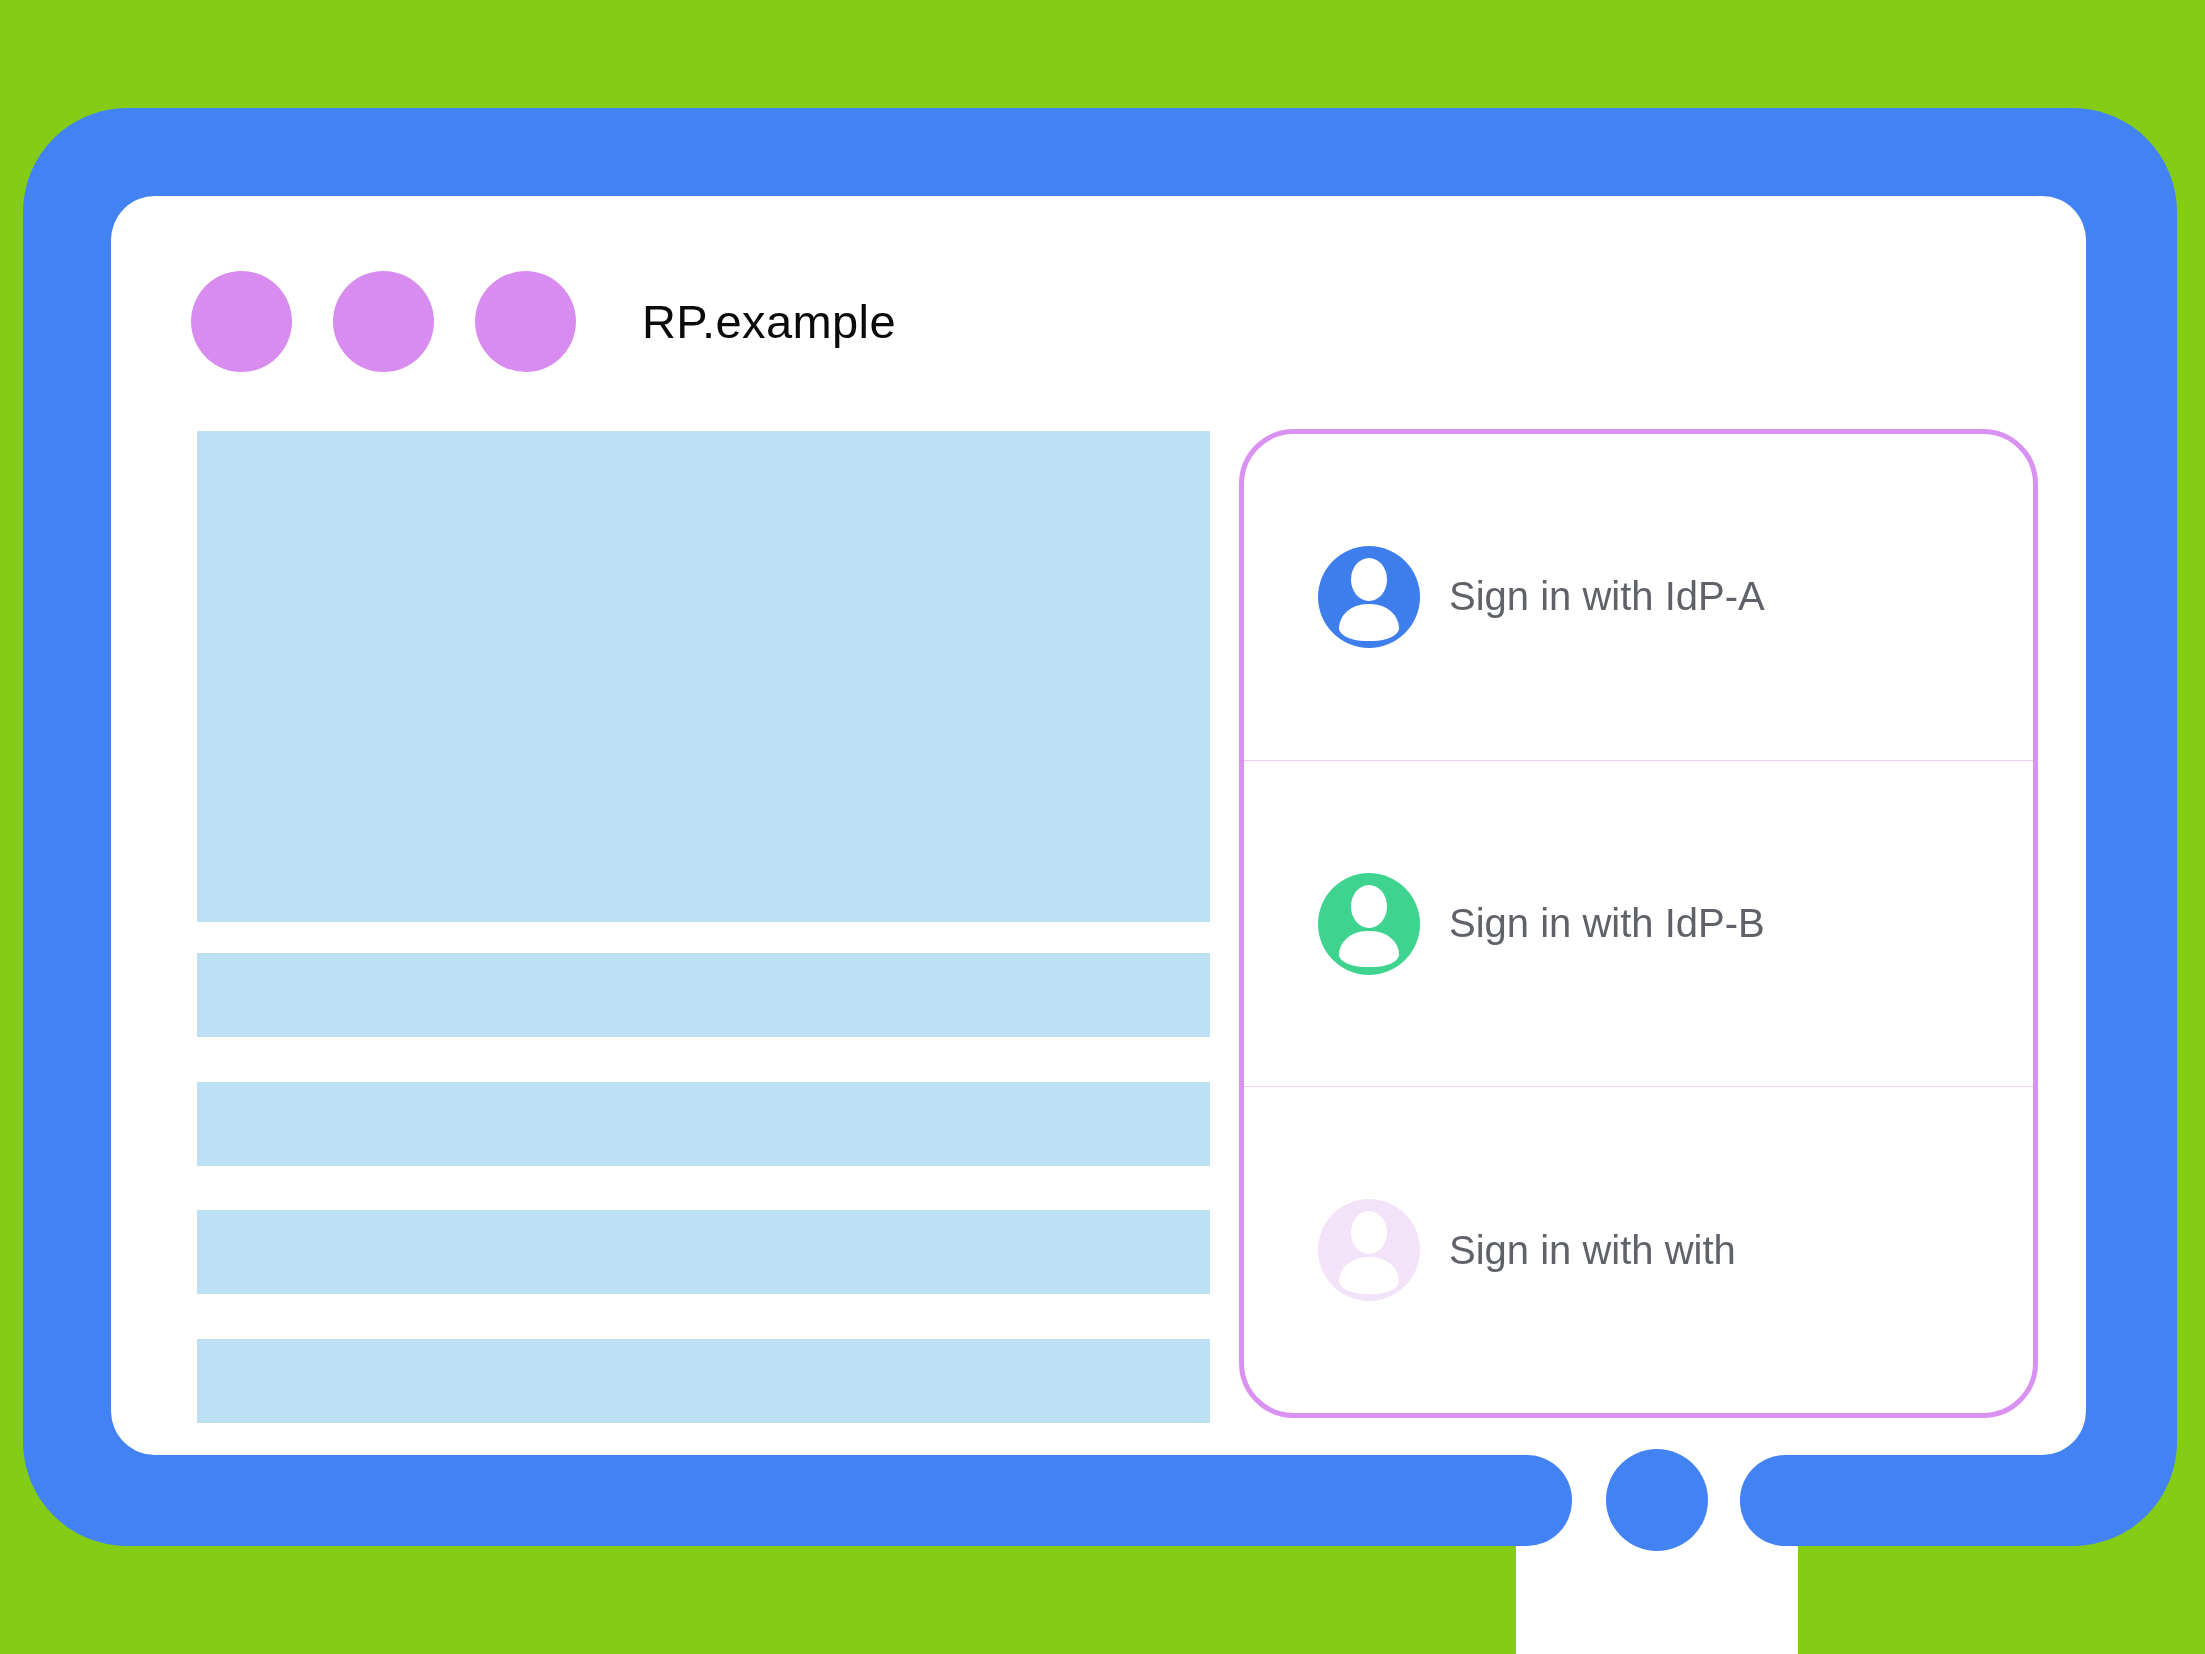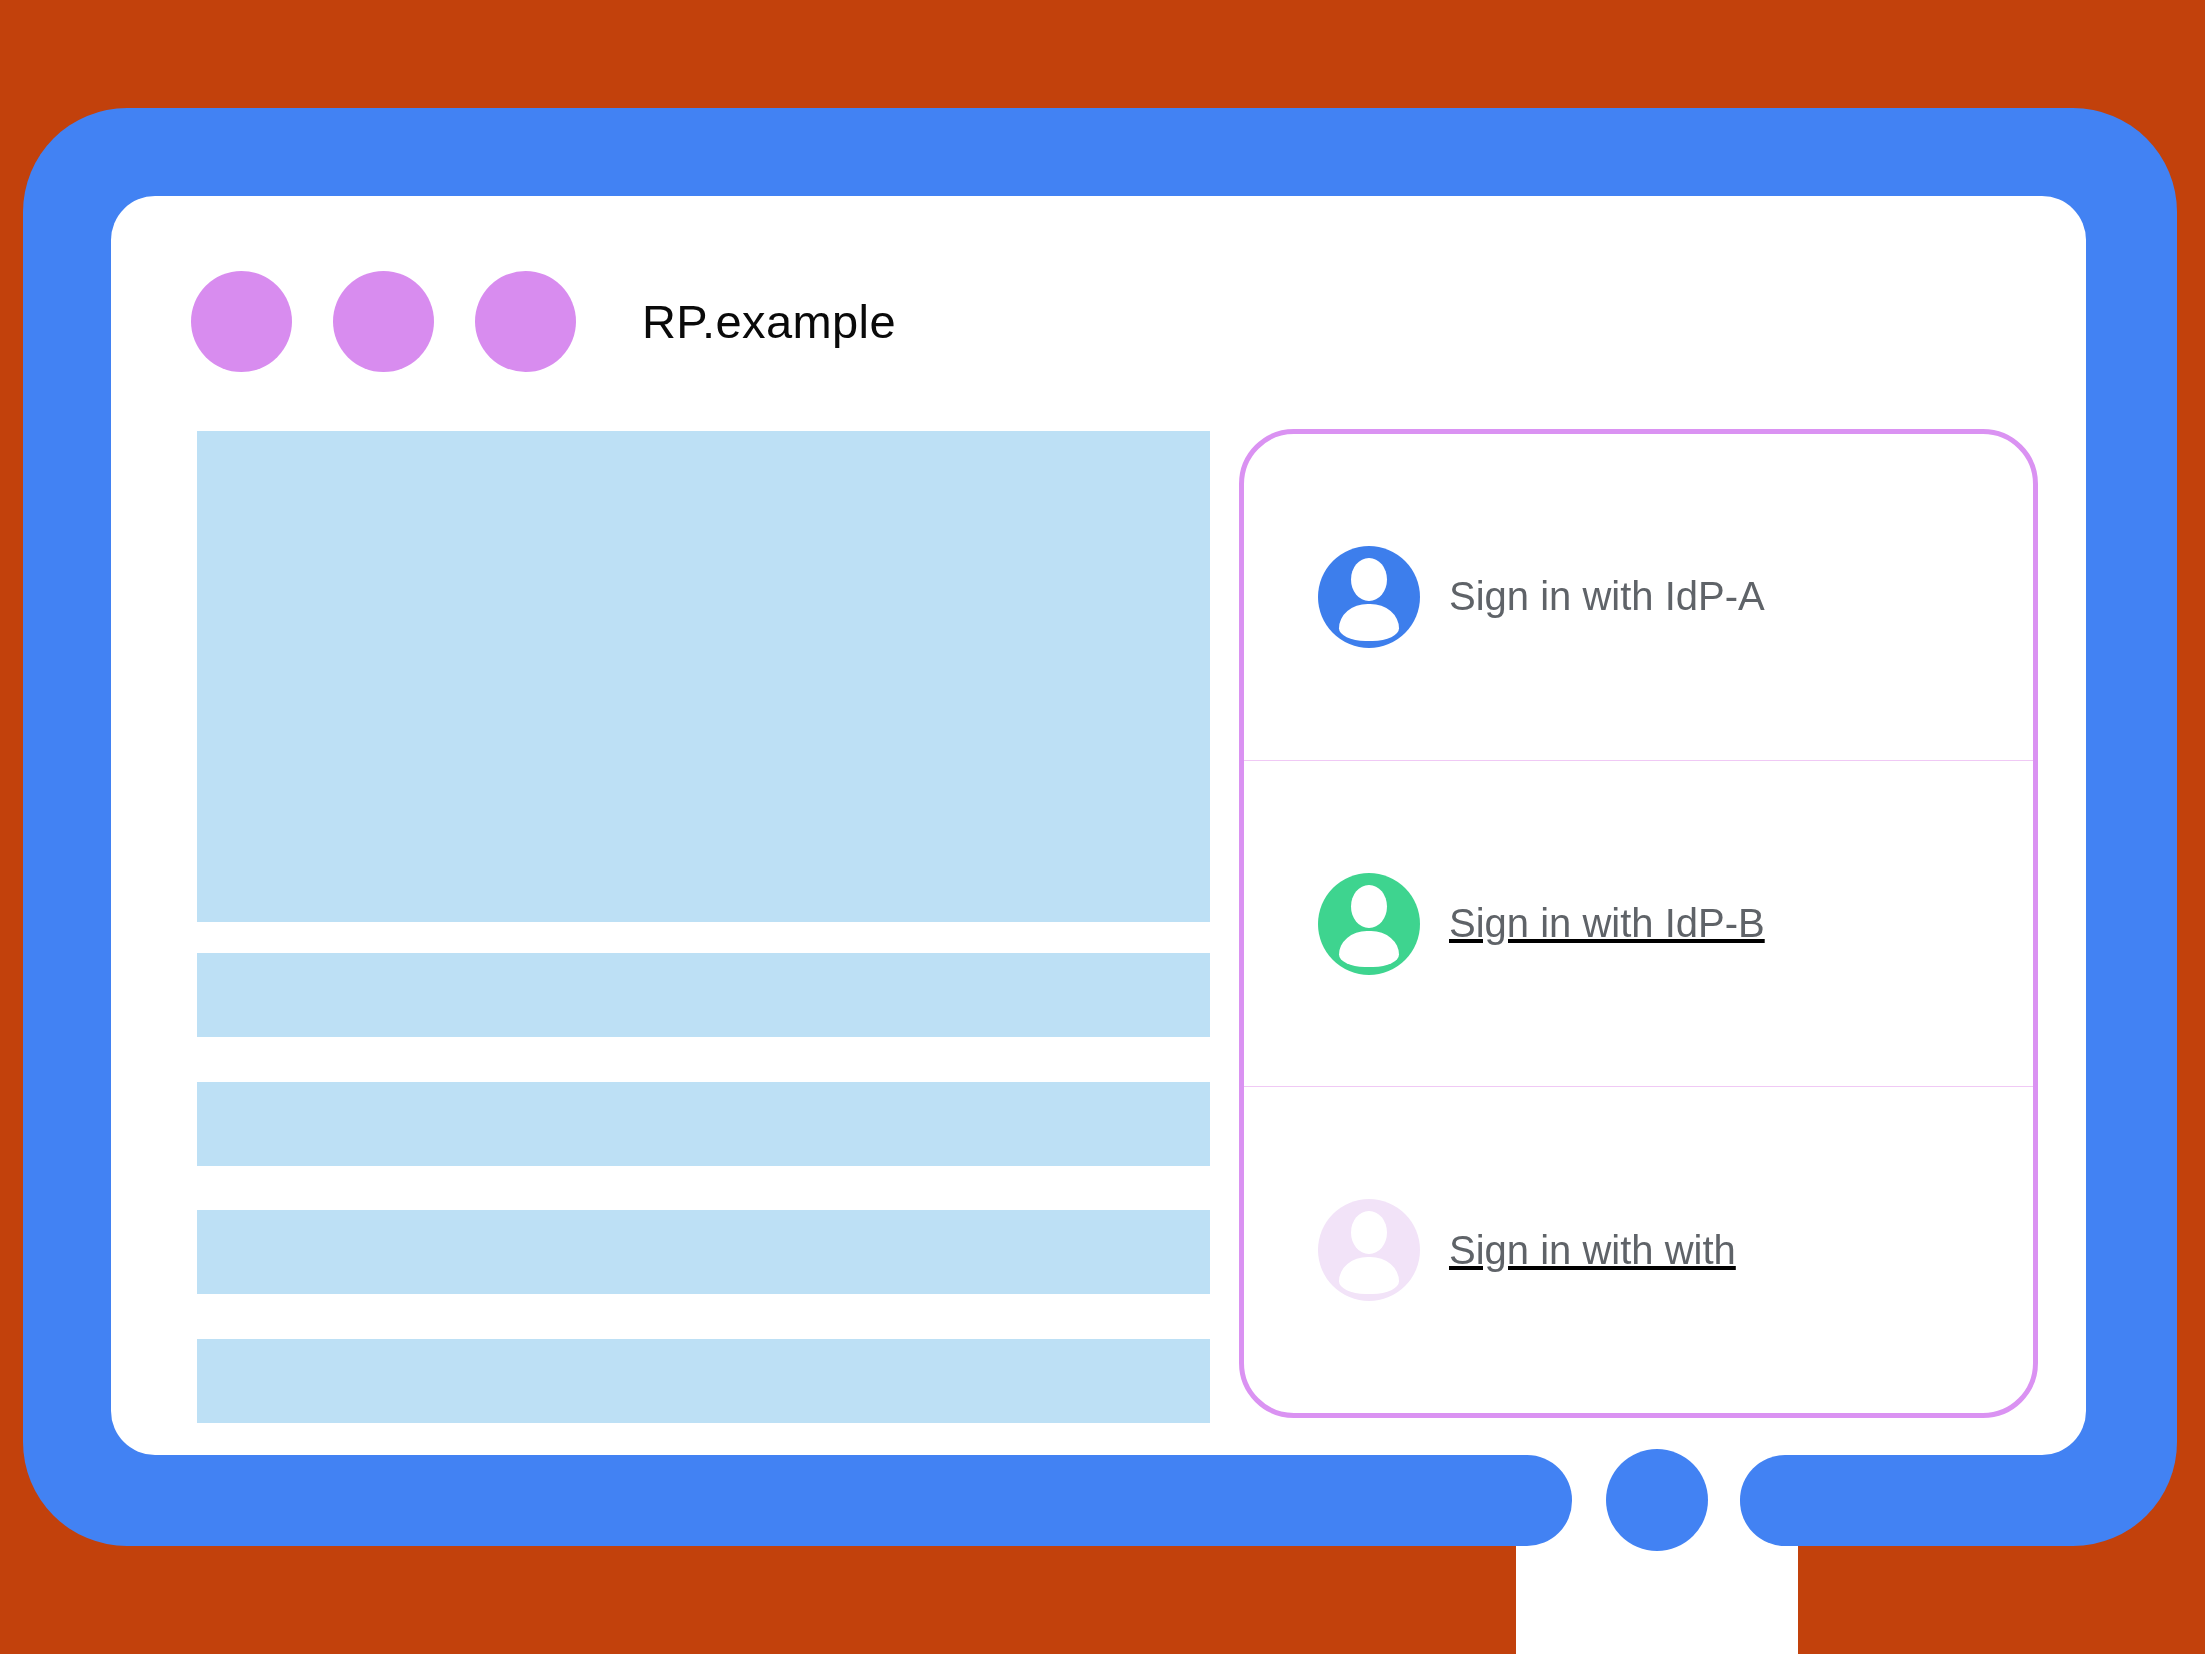--- a/index.html
+++ b/index.html
@@ -5,21 +5,21 @@
   html, body {
     margin: 0;
     padding: 0;
     background: #ffffff;
     font-family: "Liberation Sans", sans-serif;
   }
   #canvas {
     position: relative;
     width: 2206px;
     height: 1654px;
-    background: #c2410c;
+    background: #84cc16;
     overflow: hidden;
   }
   
   .frame {
     position: absolute;
     left: 23px; top: 108px;
     width: 2154px; height: 1438px;
     background: var(--frame-blue);
     border-radius: 104px;
   }
@@ -114,21 +114,20 @@
     flex: 1 1 0;
     display: flex;
     align-items: center;
     gap: 29px;
     padding-left: 74px;
     min-height: 0;
     cursor: pointer;
   }
   .signin-row + .signin-row {
     border-top: 1.8px solid var(--divider-pink);
-    text-decoration: underline;
   }
   .avatar {
     position: relative;
     flex: none;
     width: 102px; height: 102px;
     border-radius: 50%;
     overflow: hidden;
   }
   .avatar-head {
     position: absolute;

